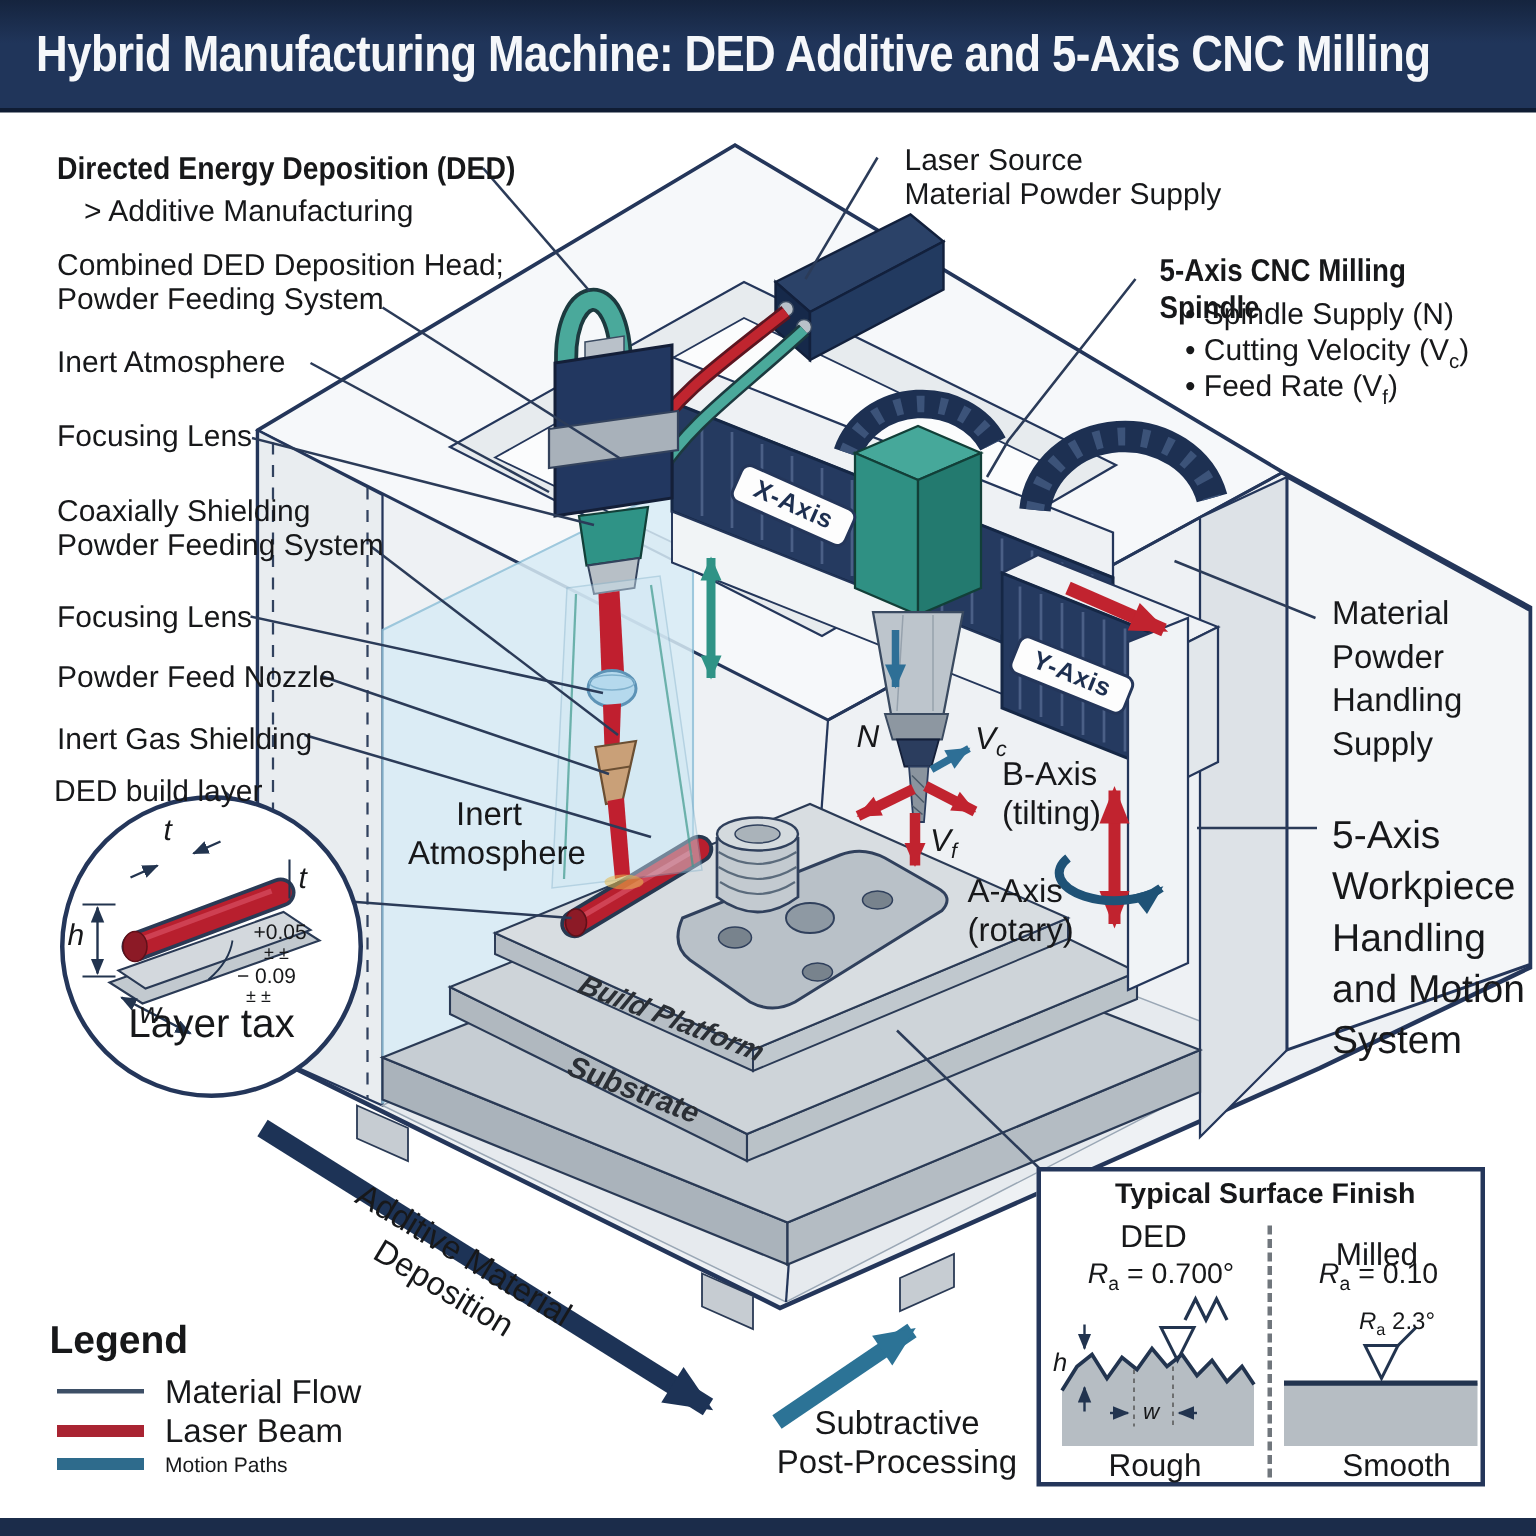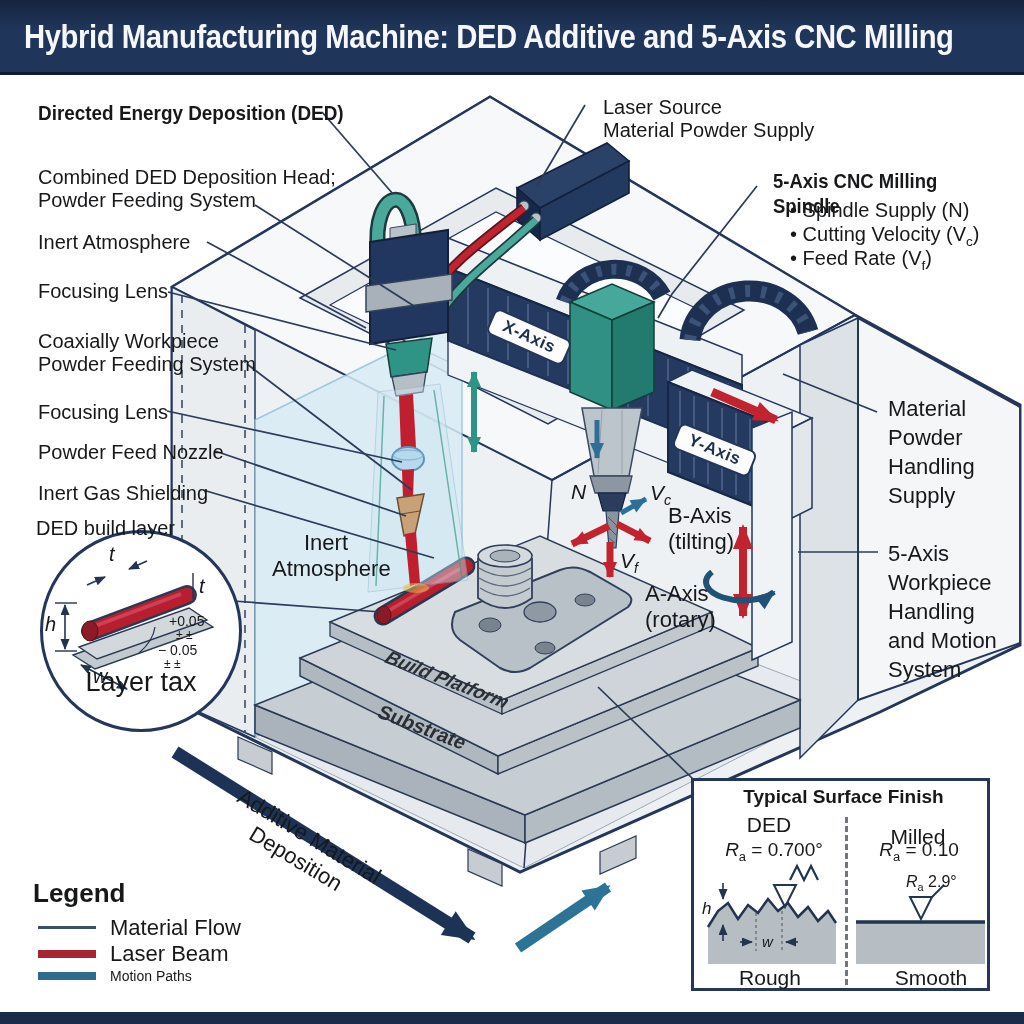--- a/index.html
+++ b/index.html
@@ -241,43 +241,44 @@
       <polyline points="233,601 381,612"></polyline>
       <polyline points="585,105 537,186"></polyline>
       <polyline points="757,186 672,294 658,318"></polyline>
       <polyline points="877,412 783,374"></polyline>
       <polyline points="878,552 798,552"></polyline>
       <polyline points="598,687 693,779"></polyline>
     </g>
   </svg>
 
   <div class="lbl b cond" style="left:38px;top:101px;font-size:21px">Directed Energy Deposition (DED)</div>
+  <div class="lbl" style="left:56px;top:130px">&gt; Additive Manufacturing</div>
   <div class="lbl" style="left:38px;top:166px">Combined DED Deposition Head;
 Powder Feeding System</div>
   <div class="lbl" style="left:38px;top:231px">Inert Atmosphere</div>
   <div class="lbl" style="left:38px;top:280px">Focusing Lens</div>
-  <div class="lbl" style="left:38px;top:330px">Coaxially Workpiece
+  <div class="lbl" style="left:38px;top:330px">Coaxially Shielding
 Powder Feeding System</div>
   <div class="lbl" style="left:38px;top:401px">Focusing Lens</div>
   <div class="lbl" style="left:38px;top:441px">Powder Feed Nozzle</div>
   <div class="lbl" style="left:38px;top:482px">Inert Gas Shielding</div>
   <div class="lbl" style="left:36px;top:517px">DED build layer</div>
 
   <div class="lbl" style="left:603px;top:96px">Laser Source
 Material Powder Supply</div>
   <div class="lbl b cond" style="left:773px;top:169px;font-size:21px;transform:scaleX(.88)">5-Axis CNC Milling Spindle</div>
   <div class="lbl" style="left:790px;top:199px">• Spindle Supply (N)</div>
   <div class="lbl" style="left:790px;top:223px"><span>• Cutting Velocity (V</span><sub>c</sub><span>)</span></div>
   <div class="lbl" style="left:790px;top:247px"><span>• Feed Rate (V</span><sub>f</sub><span>)</span></div>
 
   <div class="lbl" style="left:888px;top:394px;font-size:22px;line-height:1.32">Material
 Powder
 Handling
 Supply</div>
-  <div class="lbl" style="left:888px;top:539px;font-size:22px;line-height:1.32">5-Axis
+  <div class="lbl" style="left:888px;top:539px;font-size:26px;line-height:1.32">5-Axis
 Workpiece
 Handling
 and Motion
 System</div>
 
   <div class="badge" style="left:487px;top:323px;transform:rotate(24deg)">X-Axis</div>
   <div class="badge" style="left:673px;top:436px;transform:rotate(22deg)">Y-Axis</div>
 
   <div class="lbl c" style="left:272px;top:530px;width:108px;font-size:22px">Inert
 Atmosphere</div>
@@ -313,41 +314,43 @@
       <line x1="22" y1="72" x2="22" y2="116" stroke="#22344f" stroke-width="1.6" marker-start="url(#idim)" marker-end="url(#idim)"></line>
       <line x1="38" y1="132" x2="84" y2="156" stroke="#22344f" stroke-width="1.6" marker-start="url(#idim)" marker-end="url(#idim)"></line>
       <path d="M96,120 Q110,108 112,94" fill="none" stroke="#22344f" stroke-width="1.2"></path>
     </svg>
     <div class="lbl it" style="left:66px;top:10px;font-size:20px">t</div>
     <div class="lbl it" style="left:156px;top:42px;font-size:20px">t</div>
     <div class="lbl it" style="left:2px;top:80px;font-size:20px">h</div>
     <div class="lbl it" style="left:50px;top:132px;font-size:20px">w</div>
     <div class="lbl" style="left:126px;top:80px;font-size:14px">+0.05</div>
     <div class="lbl" style="left:133px;top:95px;font-size:12px">± ±</div>
-    <div class="lbl" style="left:115px;top:109px;font-size:14px">− 0.05</div>
+    <div class="lbl" style="left:115px;top:109px;font-size:14px">− 0.09</div>
     <div class="lbl" style="left:121px;top:124px;font-size:12px">± ±</div>
     <div class="lbl c" style="left:0;top:134px;width:196px;font-size:27px">Layer tax</div>
   </div>
 
   <div class="lbl b" style="left:33px;top:878px;font-size:26px">Legend</div>
   <div class="legrow" style="left:38px;top:915px">
     <span class="swatch" style="background: rgb(61, 79, 102); height: 3px;"></span>
     <span class="lbl" style="position:static;font-size:22px">Material Flow</span>
   </div>
   <div class="legrow" style="left:38px;top:941px">
     <span class="swatch" style="background: rgb(169, 36, 50); height: 8px;"></span>
     <span class="lbl" style="position:static;font-size:22px">Laser Beam</span>
   </div>
   <div class="legrow" style="left:38px;top:968px">
     <span class="swatch" style="background: rgb(46, 107, 140); height: 8px;"></span>
     <span class="lbl" style="position:static;font-size:14px">Motion Paths</span>
   </div>
 
   <div class="lbl c" style="left:190px;top:822px;width:225px;font-size:22px;transform:rotate(31deg)">Additive Material
 Deposition</div>
+  <div class="lbl c" style="left:513px;top:936px;width:170px;font-size:22px">Subtractive
+Post-Processing</div>
 
   <div class="sfbox">
     <svg width="299" height="213" viewBox="0 0 299 213" style="position:absolute;left:0;top:0">
       <defs>
         <marker id="sdim" markerUnits="userSpaceOnUse" markerWidth="12" markerHeight="10" refX="10" refY="4.5" orient="auto">
             <path d="M0,0 L11,4.5 L0,9 Z" fill="#22344f"></path>
           </marker>
       </defs>
       <polygon points="14,146 24,130 34,122 44,138 54,124 64,132 74,118 84,130 94,122 104,136 114,126 124,140 134,130 142,142 142,183 14,183" fill="#b6bdc3"></polygon>
       <polyline points="14,146 24,130 34,122 44,138 54,124 64,132 74,118 84,130 94,122 104,136 114,126 124,140 134,130 142,142" fill="none" stroke="#22344f" stroke-width="2.5"></polyline>
@@ -363,21 +366,21 @@
       <line x1="162" y1="141" x2="291" y2="141" stroke="#22344f" stroke-width="3.5"></line>
       <polygon points="216,116 238,116 227,138" fill="none" stroke="#22344f" stroke-width="2"></polygon>
       <line x1="238" y1="116" x2="250" y2="104" stroke="#22344f" stroke-width="2"></line>
     </svg>
     <div class="sfdiv"></div>
     <div class="lbl b c" style="left:0;top:5px;width:299px;font-size:19px">Typical Surface Finish</div>
     <div class="lbl c" style="left:25px;top:32px;width:100px;font-size:21px">DED</div>
     <div class="lbl c" style="left:172px;top:44px;width:104px;font-size:21px">Milled</div>
     <div class="lbl c" style="left:25px;top:58px;width:110px;font-size:19px"><span class="it">R</span><sub>a</sub><span> = 0.700°</span></div>
     <div class="lbl c" style="left:170px;top:58px;width:110px;font-size:19px"><span class="it">R</span><sub>a</sub><span> = 0.10</span></div>
-    <div class="lbl" style="left:212px;top:92px;font-size:16px"><span class="it">R</span><sub>a</sub><span> 2.9°</span></div>
+    <div class="lbl" style="left:212px;top:92px;font-size:16px"><span class="it">R</span><sub>a</sub><span> 2.3°</span></div>
     <div class="lbl it" style="left:8px;top:118px;font-size:17px">h</div>
     <div class="lbl it" style="left:68px;top:152px;font-size:15px">w</div>
     <div class="lbl c" style="left:26px;top:185px;width:100px;font-size:21px">Rough</div>
     <div class="lbl c" style="left:187px;top:185px;width:100px;font-size:21px">Smooth</div>
   </div>
 
   <div class="bottombar"></div>
 </div>
 
 </body></html>

